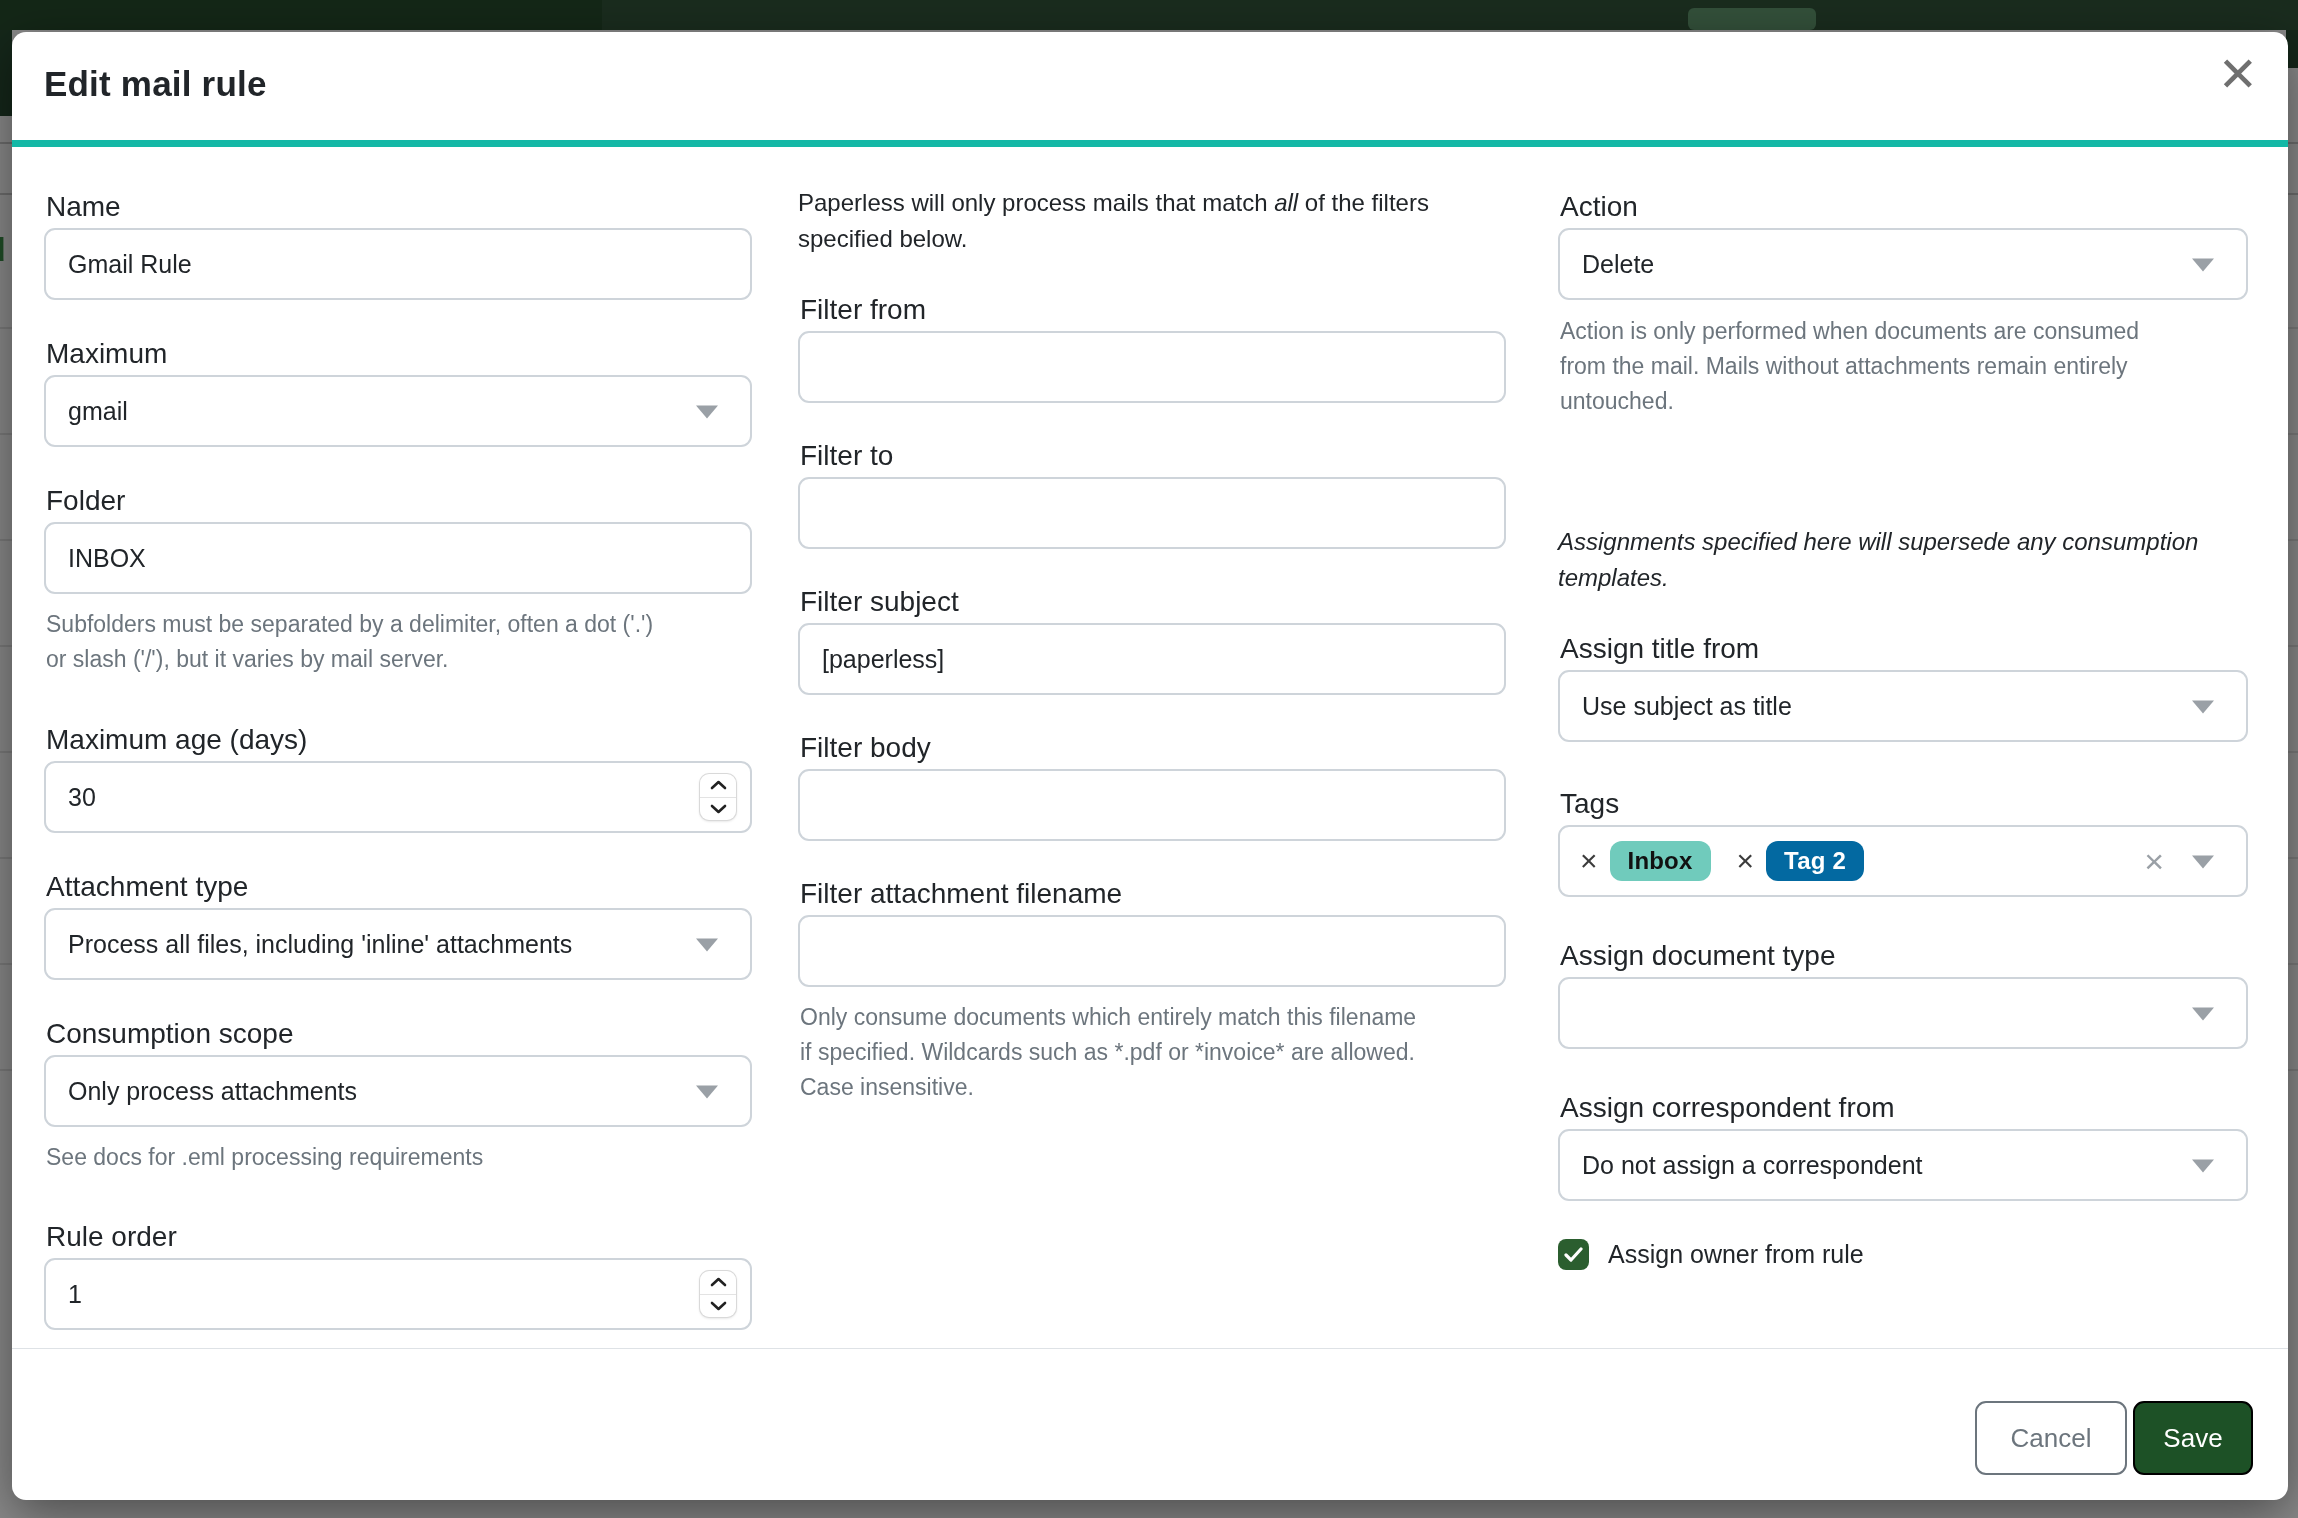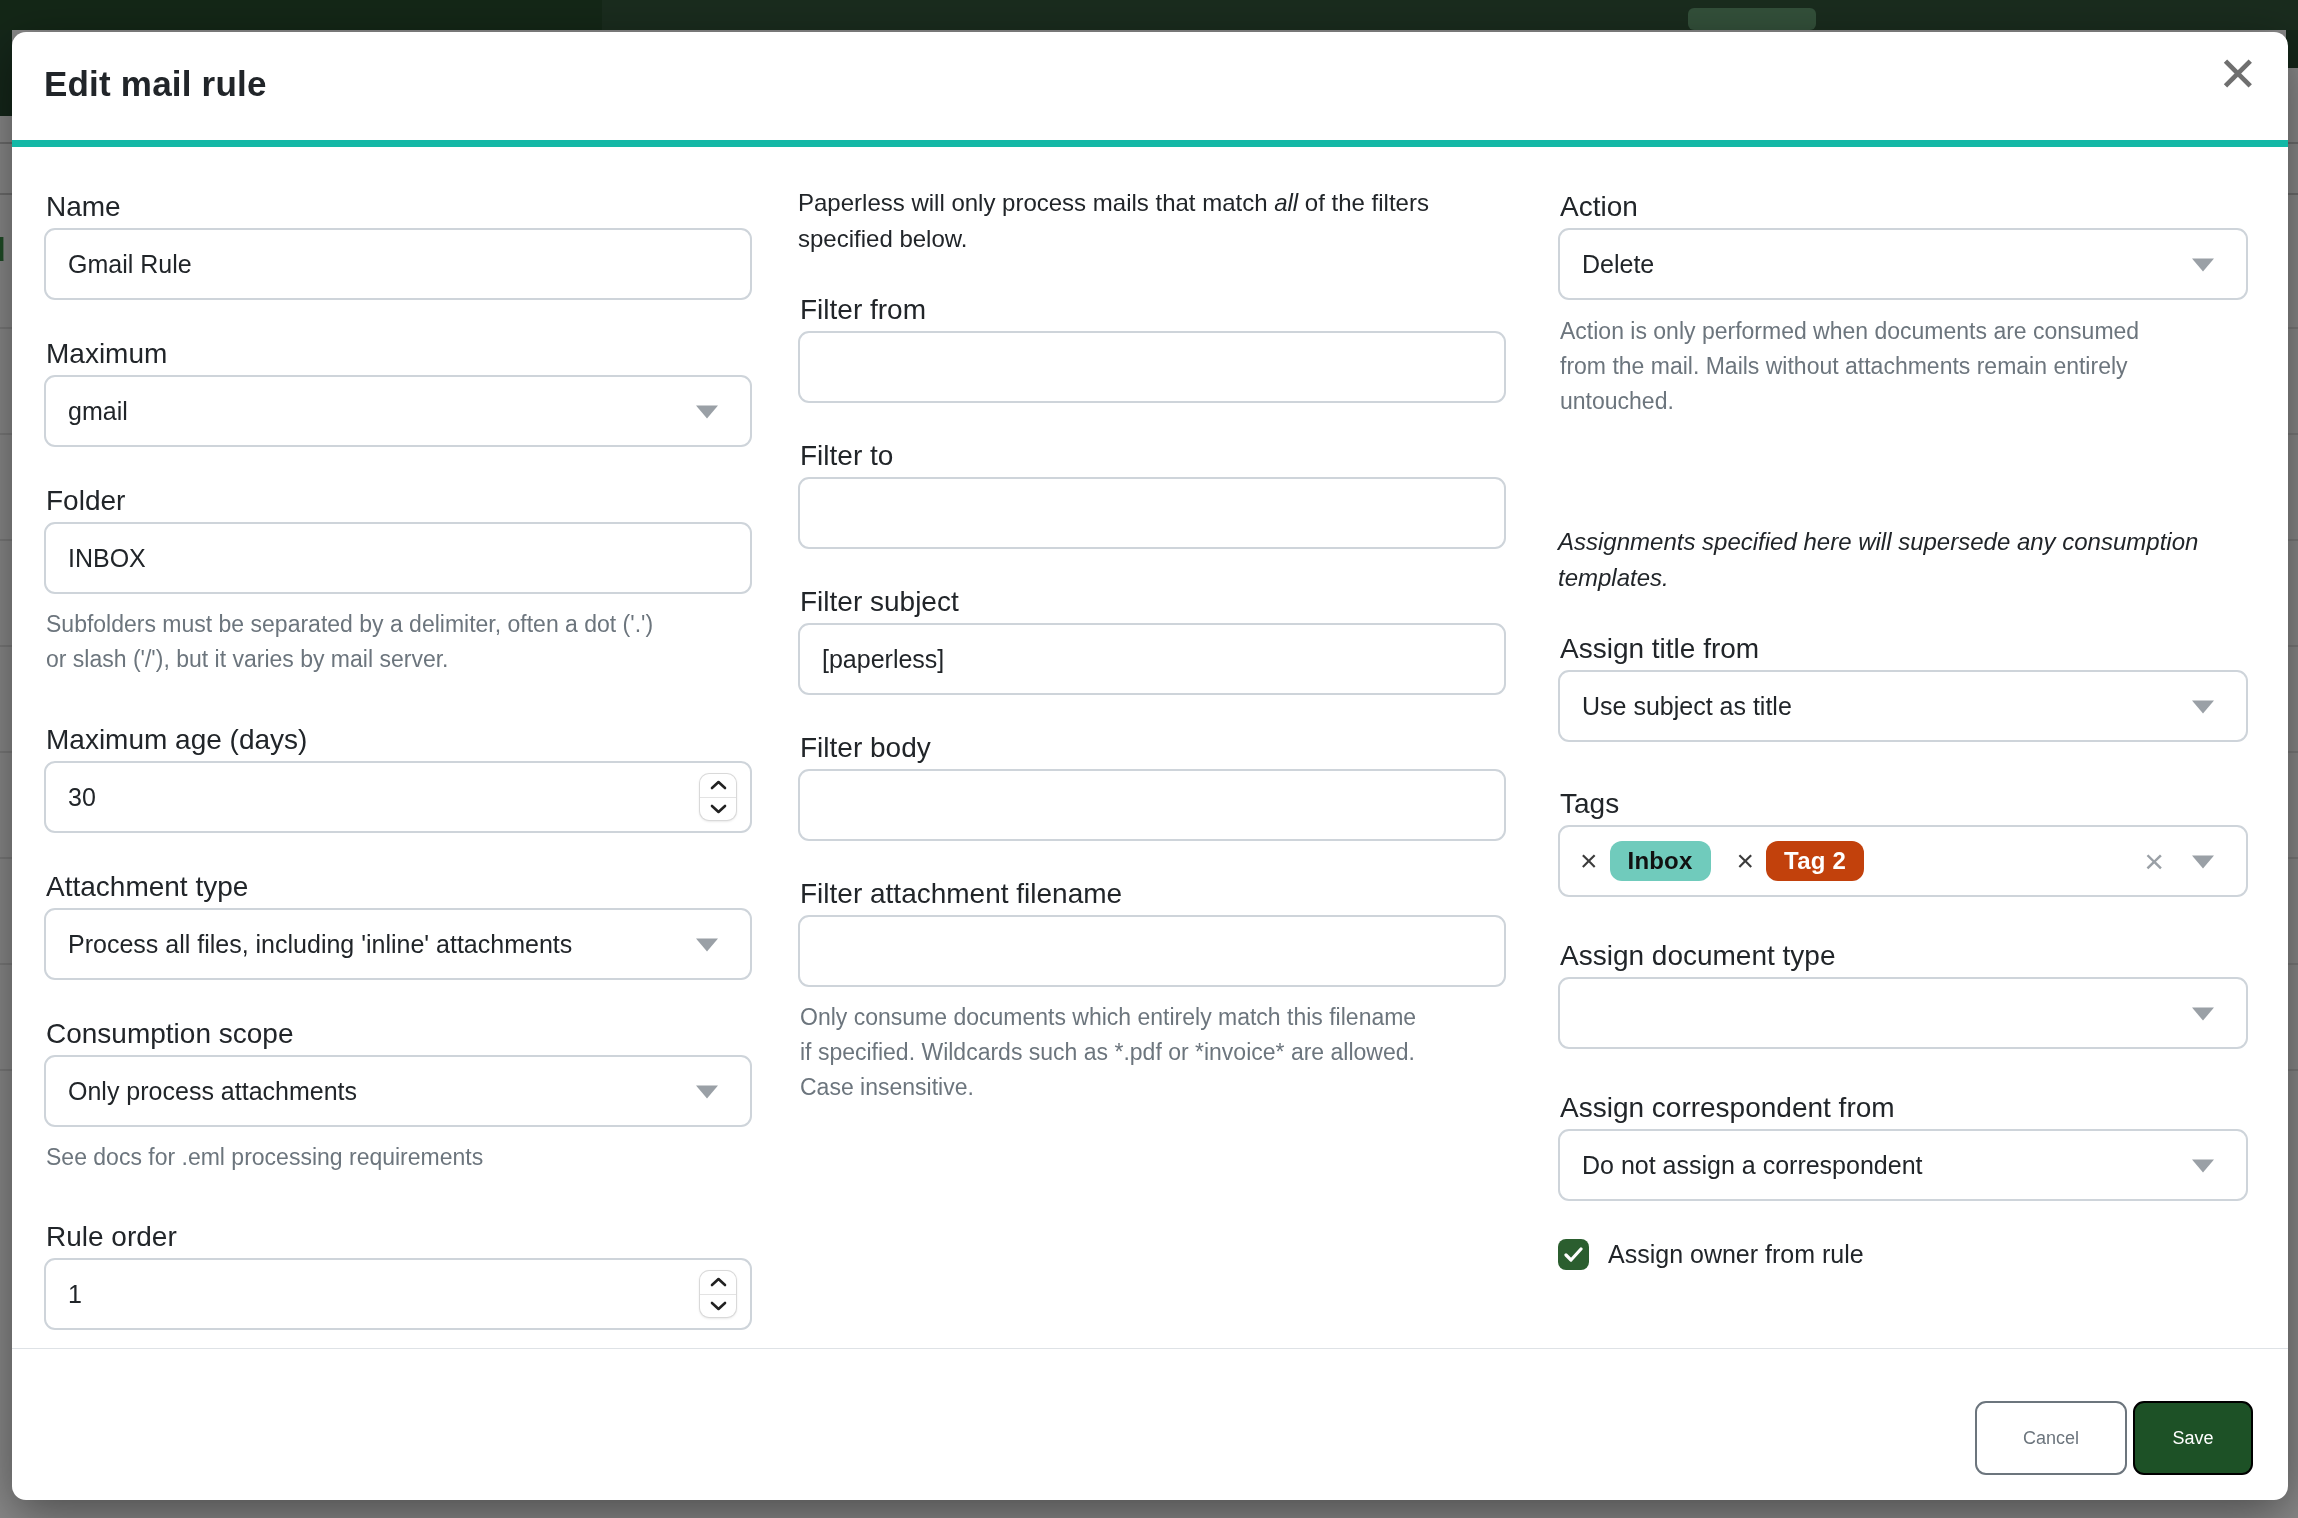--- a/index.html
+++ b/index.html
@@ -87,21 +87,21 @@
   
   .check-row { display:flex; align-items:center; }
   .checkbox {
     width:31px; height:31px; border-radius:8px; background:#2b5e2f;
     display:flex; align-items:center; justify-content:center; cursor:pointer; flex:0 0 auto;
   }
   .check-label { font-size:25px; color:#212529; margin-left:19px; }
 
   
   .modal-footer { position:absolute; left:0; top:1316px; width:100%; height:152px; border-top:1px solid #dee2e6; }
-  .btn { position:absolute; top:52px; height:74px; border-radius:11px; font-size:18px; font-family:"Liberation Sans", sans-serif; cursor:pointer; }
+  .btn { position:absolute; top:52px; height:74px; border-radius:11px; font-size:26px; font-family:"Liberation Sans", sans-serif; cursor:pointer; }
   .btn-cancel { right:161px; width:152px; background:#fff; border:2px solid #6c757d; color:#6c757d; }
   .btn-save   { right:35px;  width:120px; background:#1d5126; border:2px solid #000000; color:#fff; }
 </style>
 </head>
 <body>
 
 <div class="top-bar">
   <div class="sidebar-part"></div>
   <div class="search-pill"></div>
 </div>
@@ -256,21 +256,21 @@
         <span class="sel-text">Use subject as title</span>
         <span class="caret"></span>
       </div>
     </div>
     <div class="grp mt47">
       <label class="field-label">Tags</label>
       <div class="ctl tags-ctl" id="tags-control">
         <span class="tag-remove">×</span>
           <span class="tag-pill" style="background: rgb(112, 203, 188); color: rgb(17, 17, 17);">Inbox</span>
           <span class="tag-remove">×</span>
-          <span class="tag-pill" style="background: #c2410c; color: rgb(255, 255, 255);">Tag 2</span>
+          <span class="tag-pill" style="background: #0369a1; color: rgb(255, 255, 255);">Tag 2</span>
           <span class="tags-clear">×</span>
         <span class="caret"></span>
       </div>
     </div>
     <div class="grp mt44">
       <label class="field-label">Assign document type</label>
       <div class="ctl select-ctl">
         <span class="sel-text"></span>
         <span class="caret"></span>
       </div>

